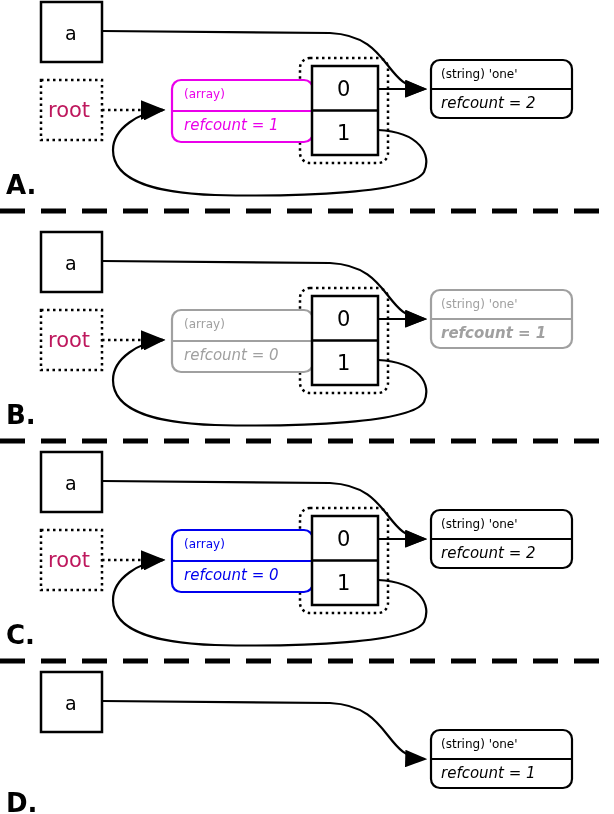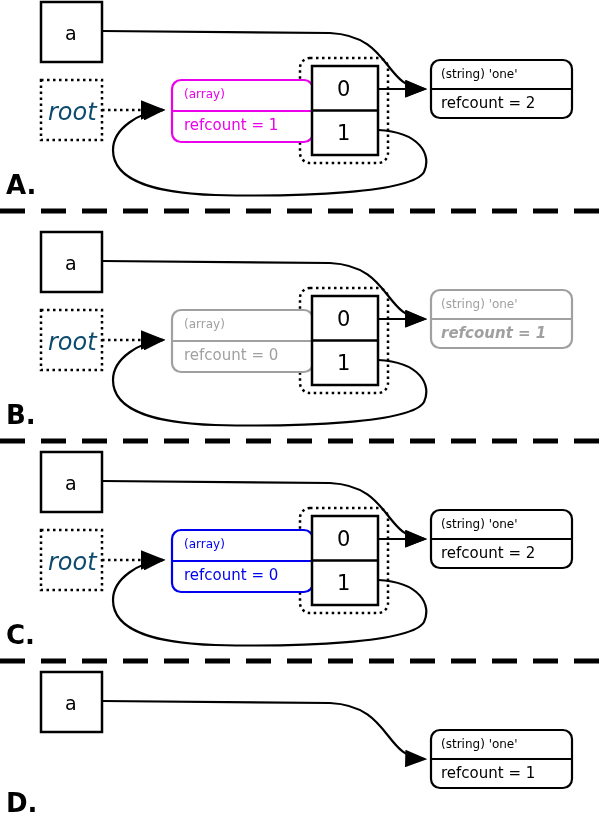--- a/index.html
+++ b/index.html
@@ -35,33 +35,33 @@
     font-size: 26px;
     font-weight: bold;
     color: #000000;
     letter-spacing: 0px;
   }
   .var-name {
     font-size: 19px;
     color: #000000;
   }
   .root-name {
-    font-size: 24px;
-    font-style: italic;
-    color: #0c4a6e;
+    font-size: 21px;
+    color: #be185d;
   }
   .cell-idx {
     font-size: 21px;
     color: #000000;
   }
   .node-type {
     font-size: 12px;
   }
   .node-ref {
     font-size: 15px;
+    font-style: italic;
   }
   .t-black { color: #000000; }
   .t-magenta { color: #ea00ea; }
   .t-blue { color: #0000ee; }
   .t-grey { color: #a0a0a0; }
   .bold-italic {
     font-weight: bold;
     font-style: italic;
   }
 </style>

